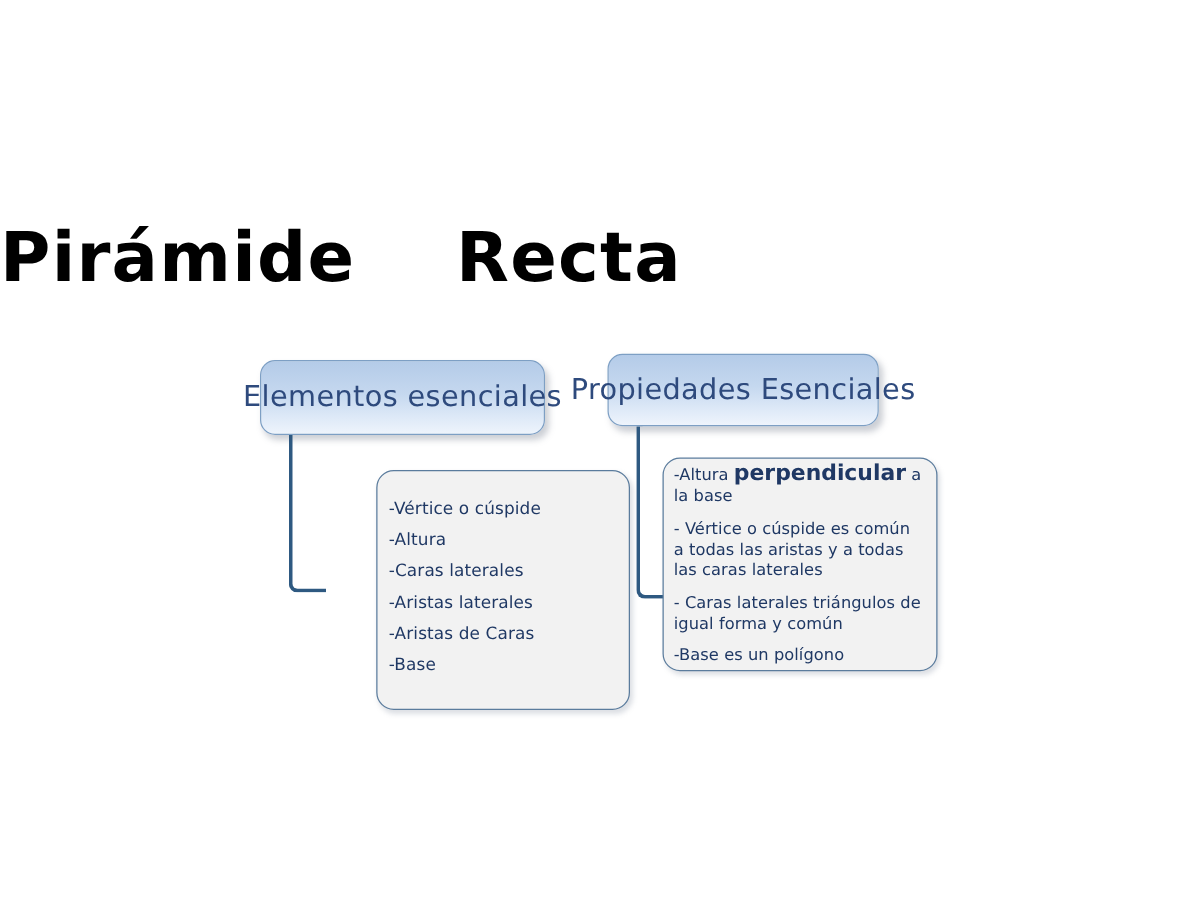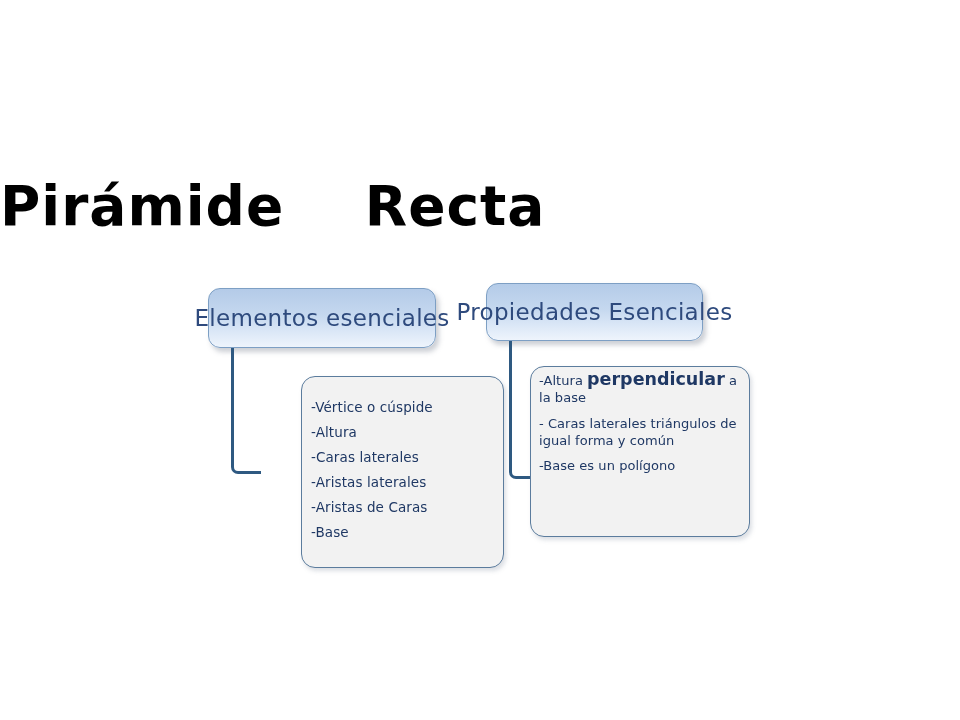--- a/index.html
+++ b/index.html
@@ -171,16 +171,17 @@
   <span class="header-label">Propiedades Esenciales</span>
 </div>
 
 <div id="connector-right" class="connector"></div>
 
 <div id="content-box-propiedades" class="content-box">
   <ul id="list-propiedades" class="bullet-list">
     <li class="bullet-item">
       <span>-Altura </span><span class="emphasis">perpendicular</span><span> a la base</span>
     </li>
+    <li class="bullet-item">- Vértice o cúspide es común a todas las aristas y a todas las caras laterales</li>
     <li class="bullet-item">- Caras laterales triángulos de igual forma y común</li>
     <li class="bullet-item">-Base es un polígono</li>
   </ul>
 </div>
 
 </body></html>

